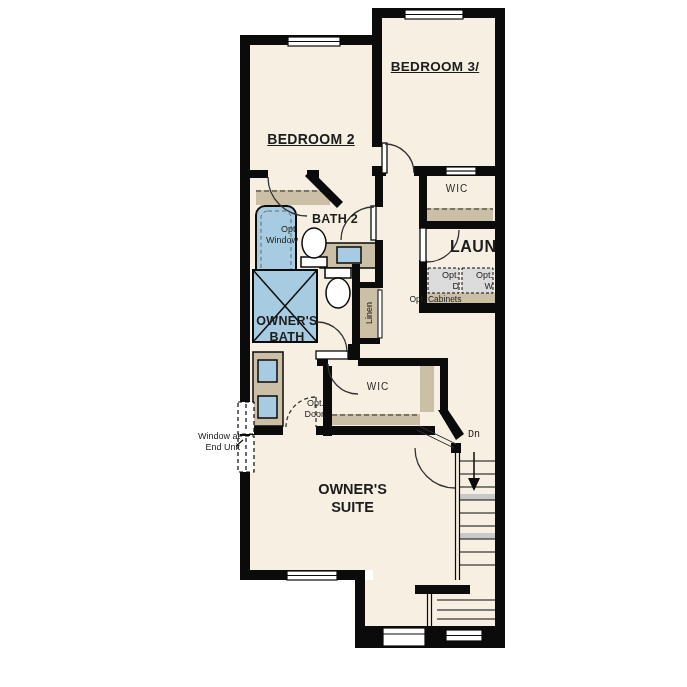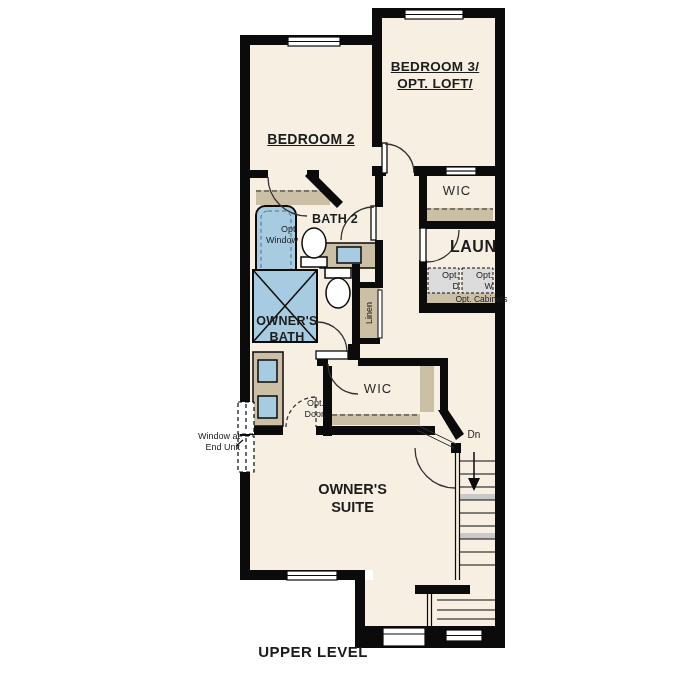--- a/index.html
+++ b/index.html
@@ -6,36 +6,36 @@
   .canvas{position:relative;width:687px;height:687px;background:#ffffff;overflow:hidden;
           font-family:"Liberation Sans",sans-serif;color:#1a1a1a;}
   .plan-svg{position:absolute;left:0;top:0;}
   .lbl{position:absolute;text-align:center;color:#1c1c1c;}
   .lbl span{display:block;}
   .b{font-weight:bold;}
   .room-lg{font-size:14px;font-weight:bold;letter-spacing:.3px;line-height:17px;text-decoration:underline;}
   .room-md{font-size:12.5px;font-weight:bold;letter-spacing:.3px;line-height:16px;}
   .small{font-size:9px;line-height:11px;color:#222;text-align:right;}
   .tiny{font-size:8.5px;line-height:10px;color:#222;}
-  .wic{font-size:13px;letter-spacing:1px;color:#2a2a2a;}
+  .wic{font-size:10px;letter-spacing:1px;color:#2a2a2a;}
   #lbl-bedroom2{left:250px;top:97px;width:122px;margin-top:34px;}
   #lbl-bedroom3{left:378px;top:58px;width:114px;font-size:13.5px;}
   #lbl-wic-upper{left:432px;top:183px;width:50px;}
   #lbl-bath2{left:305px;top:211px;width:60px;}
   #lbl-opt-shower{left:252px;top:224px;width:46px;}
   #lbl-laun{left:450px;top:238px;width:45px;font-size:16px;font-weight:bold;letter-spacing:.5px;}
   #lbl-opt-d{left:428px;top:270px;width:31px;}
   #lbl-opt-w{left:462px;top:270px;width:31px;}
-  #lbl-opt-cabinets{left:443px;top:294px;width:77px;}
+  #lbl-opt-cabinets{left:397px;top:294px;width:77px;}
   #lbl-owners-bath{left:250px;top:313px;width:74px;}
   #lbl-linen{left:352px;top:308px;width:34px;font-size:9px;transform:rotate(-90deg);}
   #lbl-wic-mid{left:356px;top:381px;width:44px;}
   #lbl-opt-door{left:290px;top:398px;width:34px;}
   #lbl-window-end{left:185px;top:431px;width:55px;}
-  #lbl-dn{left:462px;top:429px;width:24px;font-size:10px;}
+  #lbl-dn{left:462px;top:429px;width:24px;font-size:10px;font-family:Liberation Mono, monospace;}
   #lbl-owners-suite{left:310px;top:480px;width:85px;font-size:14.5px;line-height:18px;}
   #lbl-upper-level{left:248px;top:643px;width:130px;font-size:15px;font-weight:bold;letter-spacing:.5px;}
 </style>
 </head>
 <body>
 
 <div class="canvas">
 
 <svg class="plan-svg" width="687" height="687" viewBox="0 0 687 687">
 
@@ -208,21 +208,20 @@
     <line x1="437" y1="600" x2="495" y2="600"></line>
     <line x1="437" y1="610" x2="495" y2="610"></line>
     <line x1="437" y1="619" x2="495" y2="619"></line>
   </g>
 </svg>
 
 <div class="lbl room-lg" id="lbl-bedroom2">BEDROOM 2</div>
 
 <div class="lbl room-lg" id="lbl-bedroom3">
   <span>BEDROOM 3/</span>
-  <span>OPT. LOFT/</span>
 </div>
 
 <div class="lbl wic" id="lbl-wic-upper">WIC</div>
 
 <div class="lbl room-md" id="lbl-bath2">BATH 2</div>
 
 <div class="lbl small" id="lbl-opt-shower">
   <span>Opt.</span>
   <span>Window</span>
 </div>
@@ -260,15 +259,14 @@
   <span>End Unit</span>
 </div>
 
 <div class="lbl" id="lbl-dn">Dn</div>
 
 <div class="lbl b" id="lbl-owners-suite">
   <span>OWNER'S</span>
   <span>SUITE</span>
 </div>
 
-<div class="lbl" id="lbl-upper-level">UPPER LEVEL</div>
 
 </div>
 
 </body></html>

